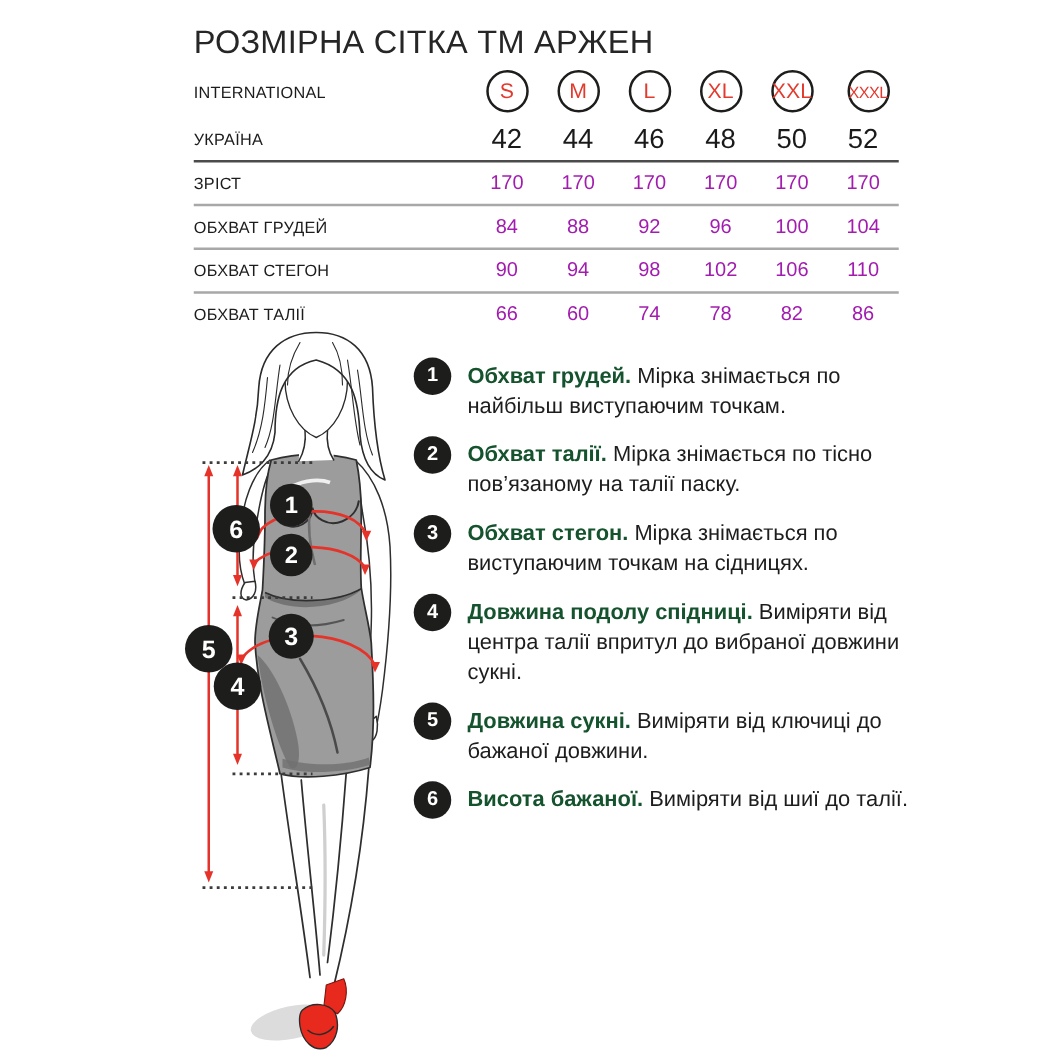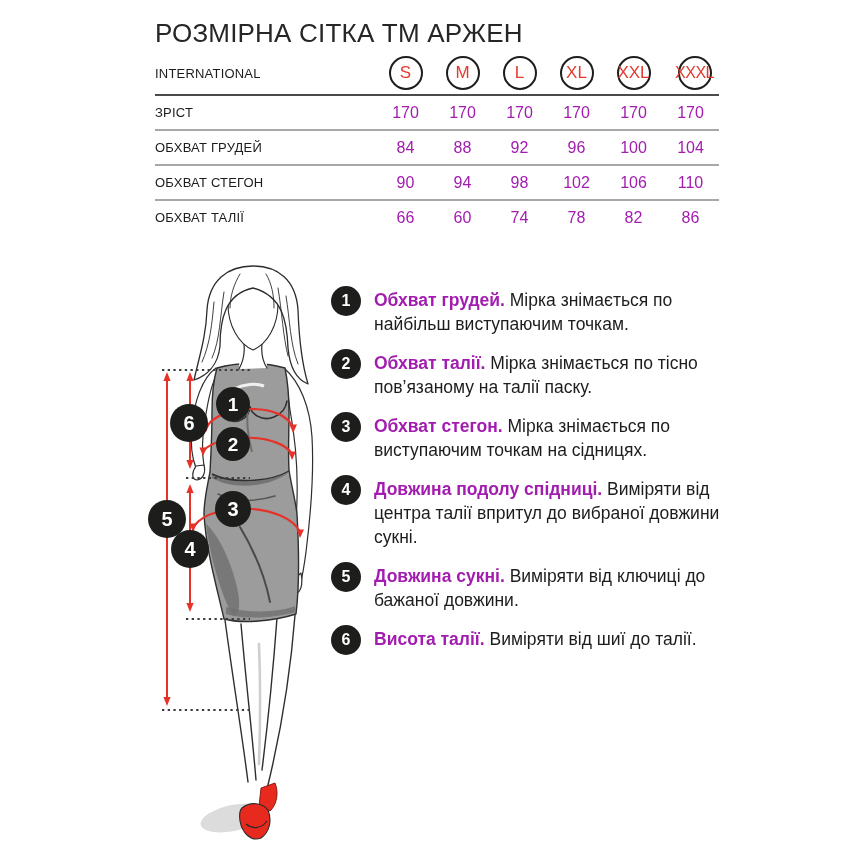--- a/index.html
+++ b/index.html
@@ -18,29 +18,29 @@
   .row-data{height:33px;}
   .row-ua .tcell{font-size:22px;color:#1a1a1a;}
   .row-data .tcell{font-size:16px;color:#a21caf;}
   .divider{height:0;border-top:2px solid #a8a8a8;}
   .divider.dark{border-top:2px solid #4b4b4b;}
 
   .size-circle{display:inline-flex;align-items:center;justify-content:center;
      width:30px;height:30px;border:2.5px solid #1d1d1b;border-radius:50%;
      color:#e23b2e;font-size:17px;font-weight:400;white-space:nowrap;overflow:visible;}
   .size-circle.sm{font-size:17px;}
-  .size-circle.xs{font-size:16px;letter-spacing:-.5px;margin-left:8px;}
+  .size-circle.xs{font-size:13px;letter-spacing:-.5px;margin-left:8px;}
 
   
   .mlist{position:absolute;left:331px;top:288px;width:398px;}
   .mitem{display:flex;gap:13px;margin-bottom:15px;align-items:flex-start;}
   .mbadge{flex:0 0 30px;width:30px;height:30px;border-radius:50%;background:#1d1d1b;color:#fff;
      display:flex;align-items:center;justify-content:center;font-size:16px;font-weight:600;margin-top:-2px;}
   .mtext{font-size:17.5px;line-height:24px;color:#1d1d1d;}
-  .mtext b{font-weight:700;color:#a21caf;}
+  .mtext b{font-weight:700;color:#14532d;}
 
   
   .figure-wrap{position:absolute;left:140px;top:262px;width:200px;height:588px;}
   svg text.badge-num{fill:#ffffff;font-weight:700;font-family:"Liberation Sans","DejaVu Sans",sans-serif;text-anchor:middle;}
 </style>
 </head>
 <body>
 
 <div class="page">
 
@@ -63,20 +63,29 @@
             <span>XL</span>
           </span></div>
       <div class="tcell"><span class="size-circle sm">
             <span>XXL</span>
           </span></div>
       <div class="tcell"><span class="size-circle xs">
             <span>XXXL</span>
           </span></div>
     </div>
 
+    <div class="trow row-ua">
+      <div class="tlabel">УКРАЇНА</div>
+      <div class="tcell">42</div>
+      <div class="tcell">44</div>
+      <div class="tcell">46</div>
+      <div class="tcell">48</div>
+      <div class="tcell">50</div>
+      <div class="tcell">52</div>
+    </div>
 
     <div class="divider dark"></div>
 
     <div class="trow row-data">
       <div class="tlabel">ЗРІСТ</div>
       <div class="tcell">170</div>
       <div class="tcell">170</div>
       <div class="tcell">170</div>
       <div class="tcell">170</div>
       <div class="tcell">170</div>
@@ -256,17 +265,17 @@
       <div class="mtext"><b>Довжина подолу спідниці.</b> <span>Виміряти від центра талії впритул до вибраної довжини сукні.</span></div>
     </div>
 
     <div class="mitem">
       <div class="mbadge">5</div>
       <div class="mtext"><b>Довжина сукні.</b> <span>Виміряти від ключиці до бажаної довжини.</span></div>
     </div>
 
     <div class="mitem">
       <div class="mbadge">6</div>
-      <div class="mtext"><b>Висота талії.</b> <span>Виміряти від шиї до талії.</span></div>
+      <div class="mtext"><b>Висота бажаної.</b> <span>Виміряти від шиї до талії.</span></div>
     </div>
 
   </div>
 </div>
 
 </body></html>

